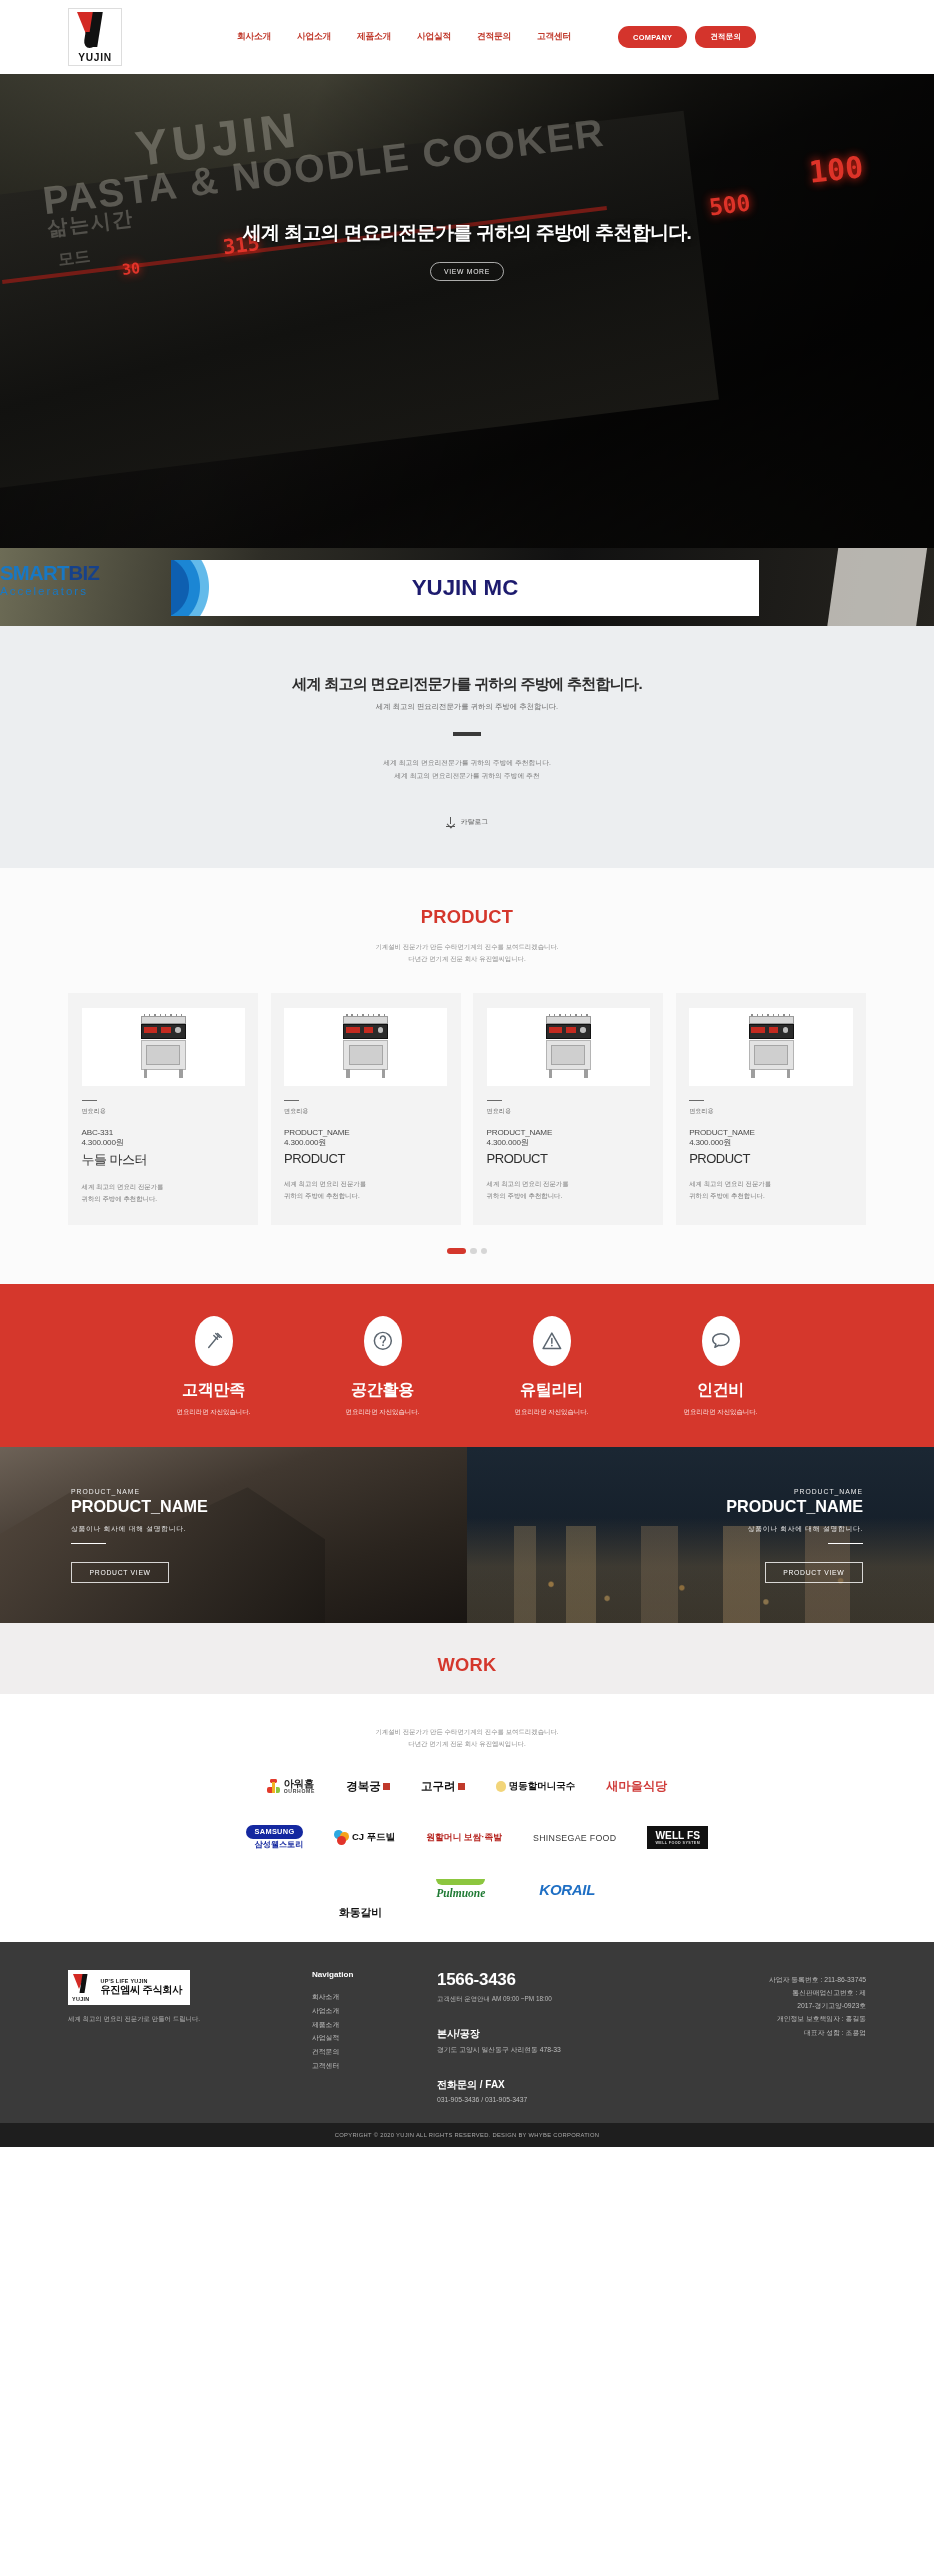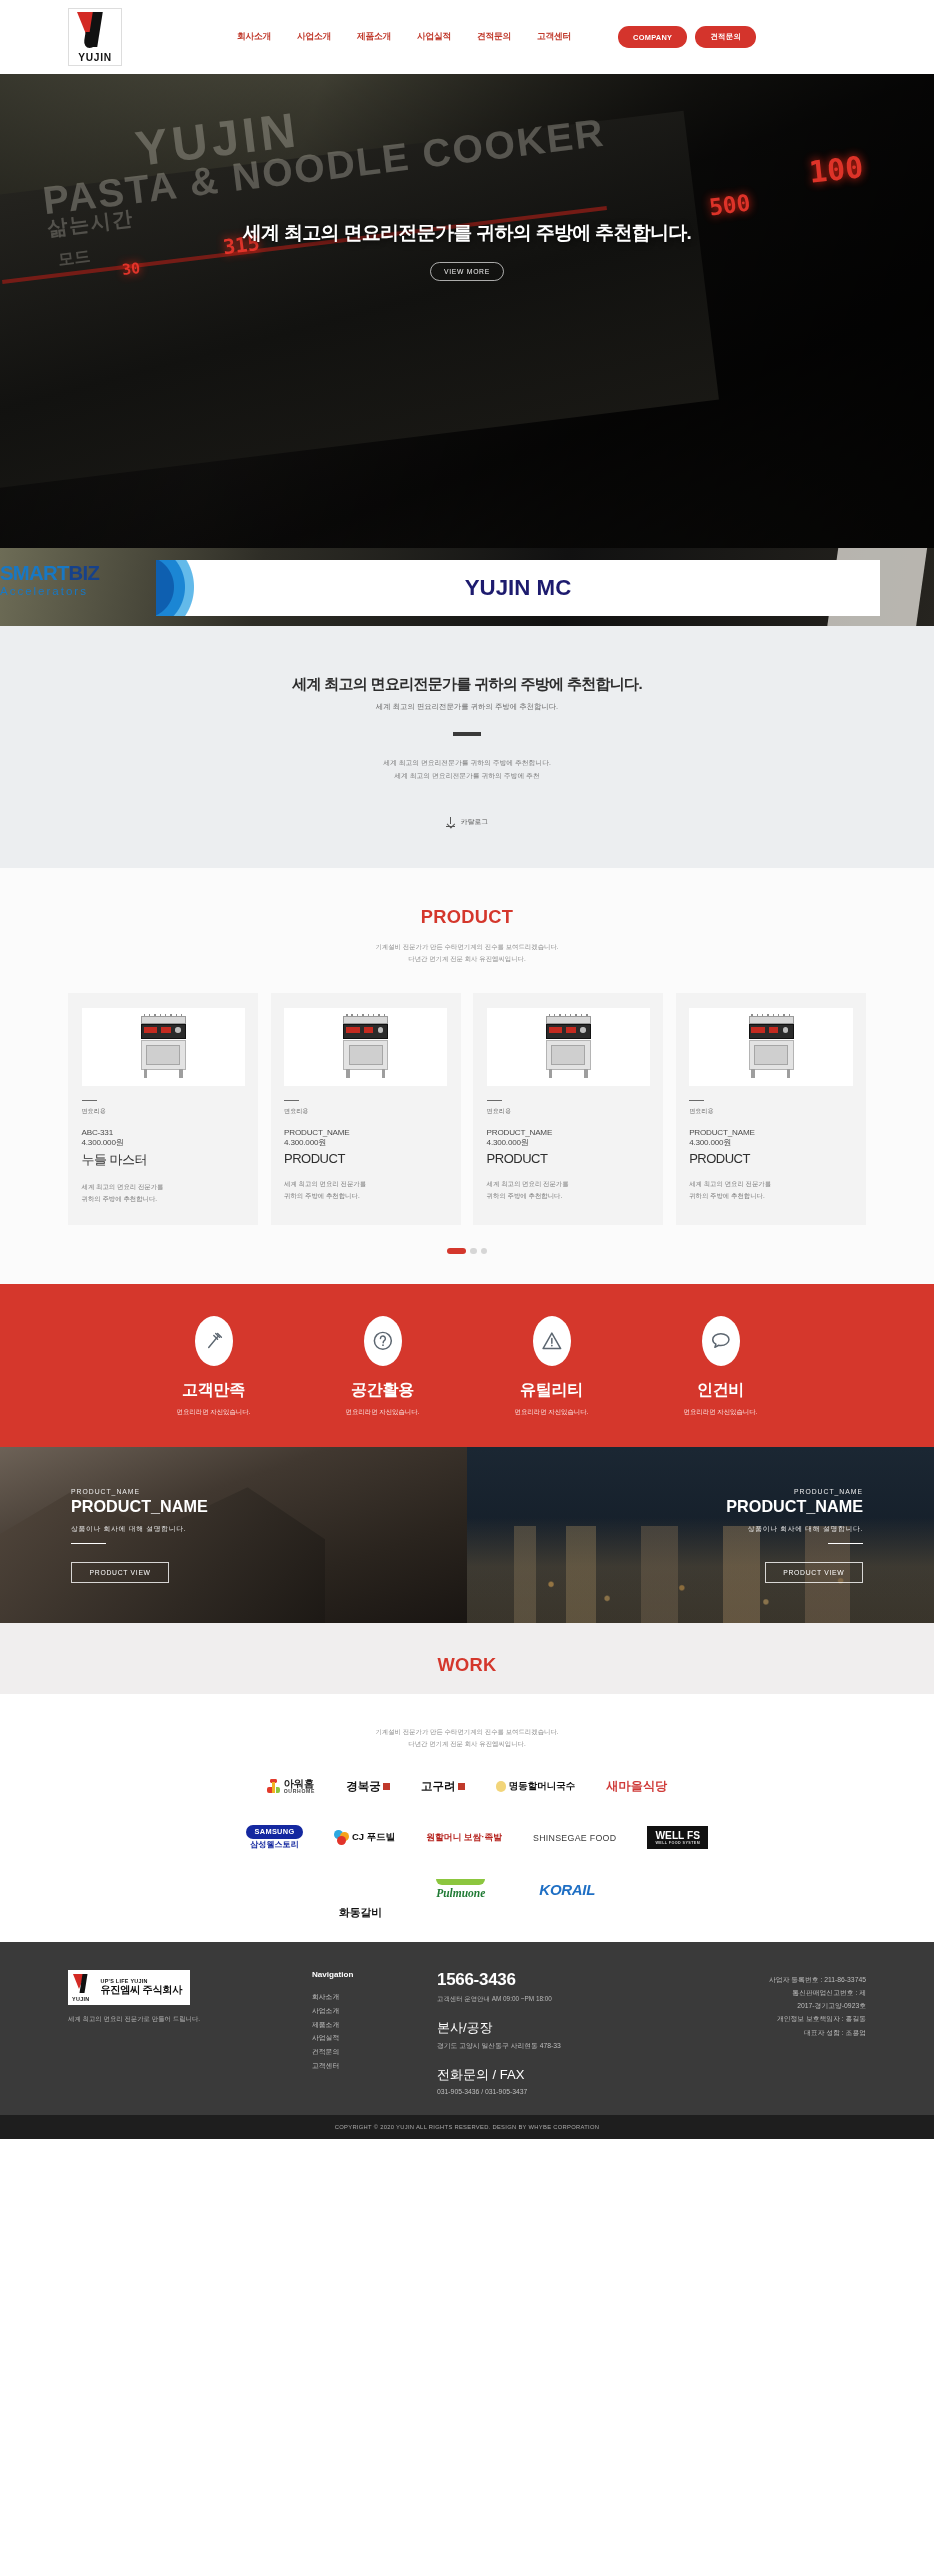--- a/index.html
+++ b/index.html
@@ -42,21 +42,21 @@
   .hero-more{display:inline-block;margin-top:16.2px;border:0.7px solid rgba(255,255,255,.65);border-radius:12.2px;color:#f2f2f2;font-size:6.8px;letter-spacing:0.7px;padding:4.7px 13.5px;cursor:pointer;}
 
   
   .sbiz{position:relative;height:78px;overflow:hidden;background:#e5e5e5;}
   .sbiz-bg{position:absolute;inset:0;background:linear-gradient(100deg,#6d6c56 0%,#2e2d26 28%,#111 60%,#26241f 100%);}
   .sbiz-tile{position:absolute;right:13.5px;top:-6.8px;width:88px;height:95px;background:#e9e7e0;opacity:.75;transform:rotate(8deg);}
   .sbiz-logo{position:absolute;left:0;top:15px;z-index:3;}
   .sbiz-t1{font-size:20.3px;font-weight:bold;line-height:1;letter-spacing:-0.7px;}
   .sbiz-t1 .lt{color:#1878c4;} .sbiz-t1 .dk{color:#16418a;}
   .sbiz-t2{font-size:11.5px;color:#1878c4;letter-spacing:2px;margin-top:2px;}
-  .sbiz-card{position:absolute;left:156px;top:12.2px;width:724px;height:56px;background:#fff;z-index:4;display:flex;align-items:center;justify-content:center;overflow:hidden;}
+  .sbiz-card{position:absolute;left:171px;top:12.2px;width:588px;height:56px;background:#fff;z-index:4;display:flex;align-items:center;justify-content:center;overflow:hidden;}
   .sbiz-swoosh{position:absolute;left:0;top:0;height:56px;width:95px;background:
      radial-gradient(circle at -13.5px 27px, #0e5fb0 0 31px, transparent 32px),
      radial-gradient(circle at -13.5px 27px, #1b86d4 32px 42px, transparent 43px),
      radial-gradient(circle at -13.5px 27px, #63baea 43px 51px, transparent 52px);}
   .sbiz-name{font-size:22.3px;font-weight:bold;color:#1d1b6e;letter-spacing:0px;}
 
   
   .intro{background:#eceef0;padding:49px 0 39px;text-align:center;}
   .intro-h{font-size:15px;font-weight:bold;color:#2c2c2c;letter-spacing:-0.7px;}
   .intro-s{font-size:7.4px;color:#6a6a6a;margin-top:8.1px;}
@@ -144,21 +144,21 @@
   .f-word{position:absolute;left:0;bottom:0;font-size:5.4px;font-weight:bold;color:#111;letter-spacing:0.3px;}
   .f-en{font-size:5.4px;font-weight:bold;color:#111;letter-spacing:0.3px;}
   .f-kr{font-size:10.2px;font-weight:bold;color:#111;letter-spacing:-0.3px;}
   .f-tag{font-size:6.4px;color:#bbb;margin-top:9.5px;}
   .f-nav{width:125px;}
   .f-nav-h{font-size:8.1px;color:#fff;font-weight:bold;margin-bottom:10.8px;}
   .f-nav a{display:block;font-size:6.8px;color:#c2c2c2;text-decoration:none;line-height:2.05;}
   .f-mid{width:250px;}
   .f-tel{font-size:17px;color:#fff;font-weight:bold;letter-spacing:-0.3px;}
   .f-tel-s{font-size:6.4px;color:#b9b9b9;margin-top:4.7px;}
-  .f-blk-t{font-size:13px;color:#fff;font-weight:normal;margin-top:15px;}
+  .f-blk-t{font-size:10px;color:#fff;font-weight:bold;margin-top:23px;}
   .f-blk-d{font-size:6.8px;color:#bfbfbf;margin-top:4.1px;}
   .f-right{flex:1;text-align:right;padding-top:2.7px;}
   .f-right div{font-size:6.8px;color:#bfbfbf;line-height:1.95;}
   .copy{background:#1e1e1e;text-align:center;padding:8.8px 0;font-size:5.8px;color:#a9a9a9;letter-spacing:0.3px;}
 </style>
 </head>
 <body>
 
 <div class="header">
   <div class="logo-box">
@@ -490,21 +490,21 @@
       <span style="display:inline-block;width:10.2px;height:10.2px;border-radius:50%;background:#f2d57a;margin-right:2.7px;"></span>
       <span style="font-size:9.5px;color:#111;">명동할머니국수</span>
     </div>
     <div class="clogo">
       <span style="font-size:12.2px;color:#cf3a38;font-family:'Liberation Serif',serif;">새마을식당</span>
     </div>
   </div>
 
   <div class="logo-row">
     <div class="clogo">
-      <span style="text-align:center;line-height:1.35;margin-left:20px;">
+      <span style="text-align:right;line-height:1.35;margin-left:20px;">
         <span style="display:block;background:#1428a0;color:#fff;font-size:7.4px;border-radius:13.5px;padding:2px 8.8px;letter-spacing:0.3px;">SAMSUNG</span>
         <span style="display:block;font-size:8.1px;color:#1428a0;font-weight:bold;margin-top:1.4px;">삼성웰스토리</span>
       </span>
     </div>
     <div class="clogo">
       <span style="display:inline-block;width:15px;height:15px;position:relative;margin-right:2.7px;">
         <span style="position:absolute;left:0;top:0;width:8.8px;height:8.8px;border-radius:50%;background:#2da9e1;"></span>
         <span style="position:absolute;right:0;top:2px;width:8.8px;height:8.8px;border-radius:50%;background:#f5a31a;"></span>
         <span style="position:absolute;left:2.7px;bottom:0;width:8.8px;height:8.8px;border-radius:50%;background:#e2342a;"></span>
       </span>

